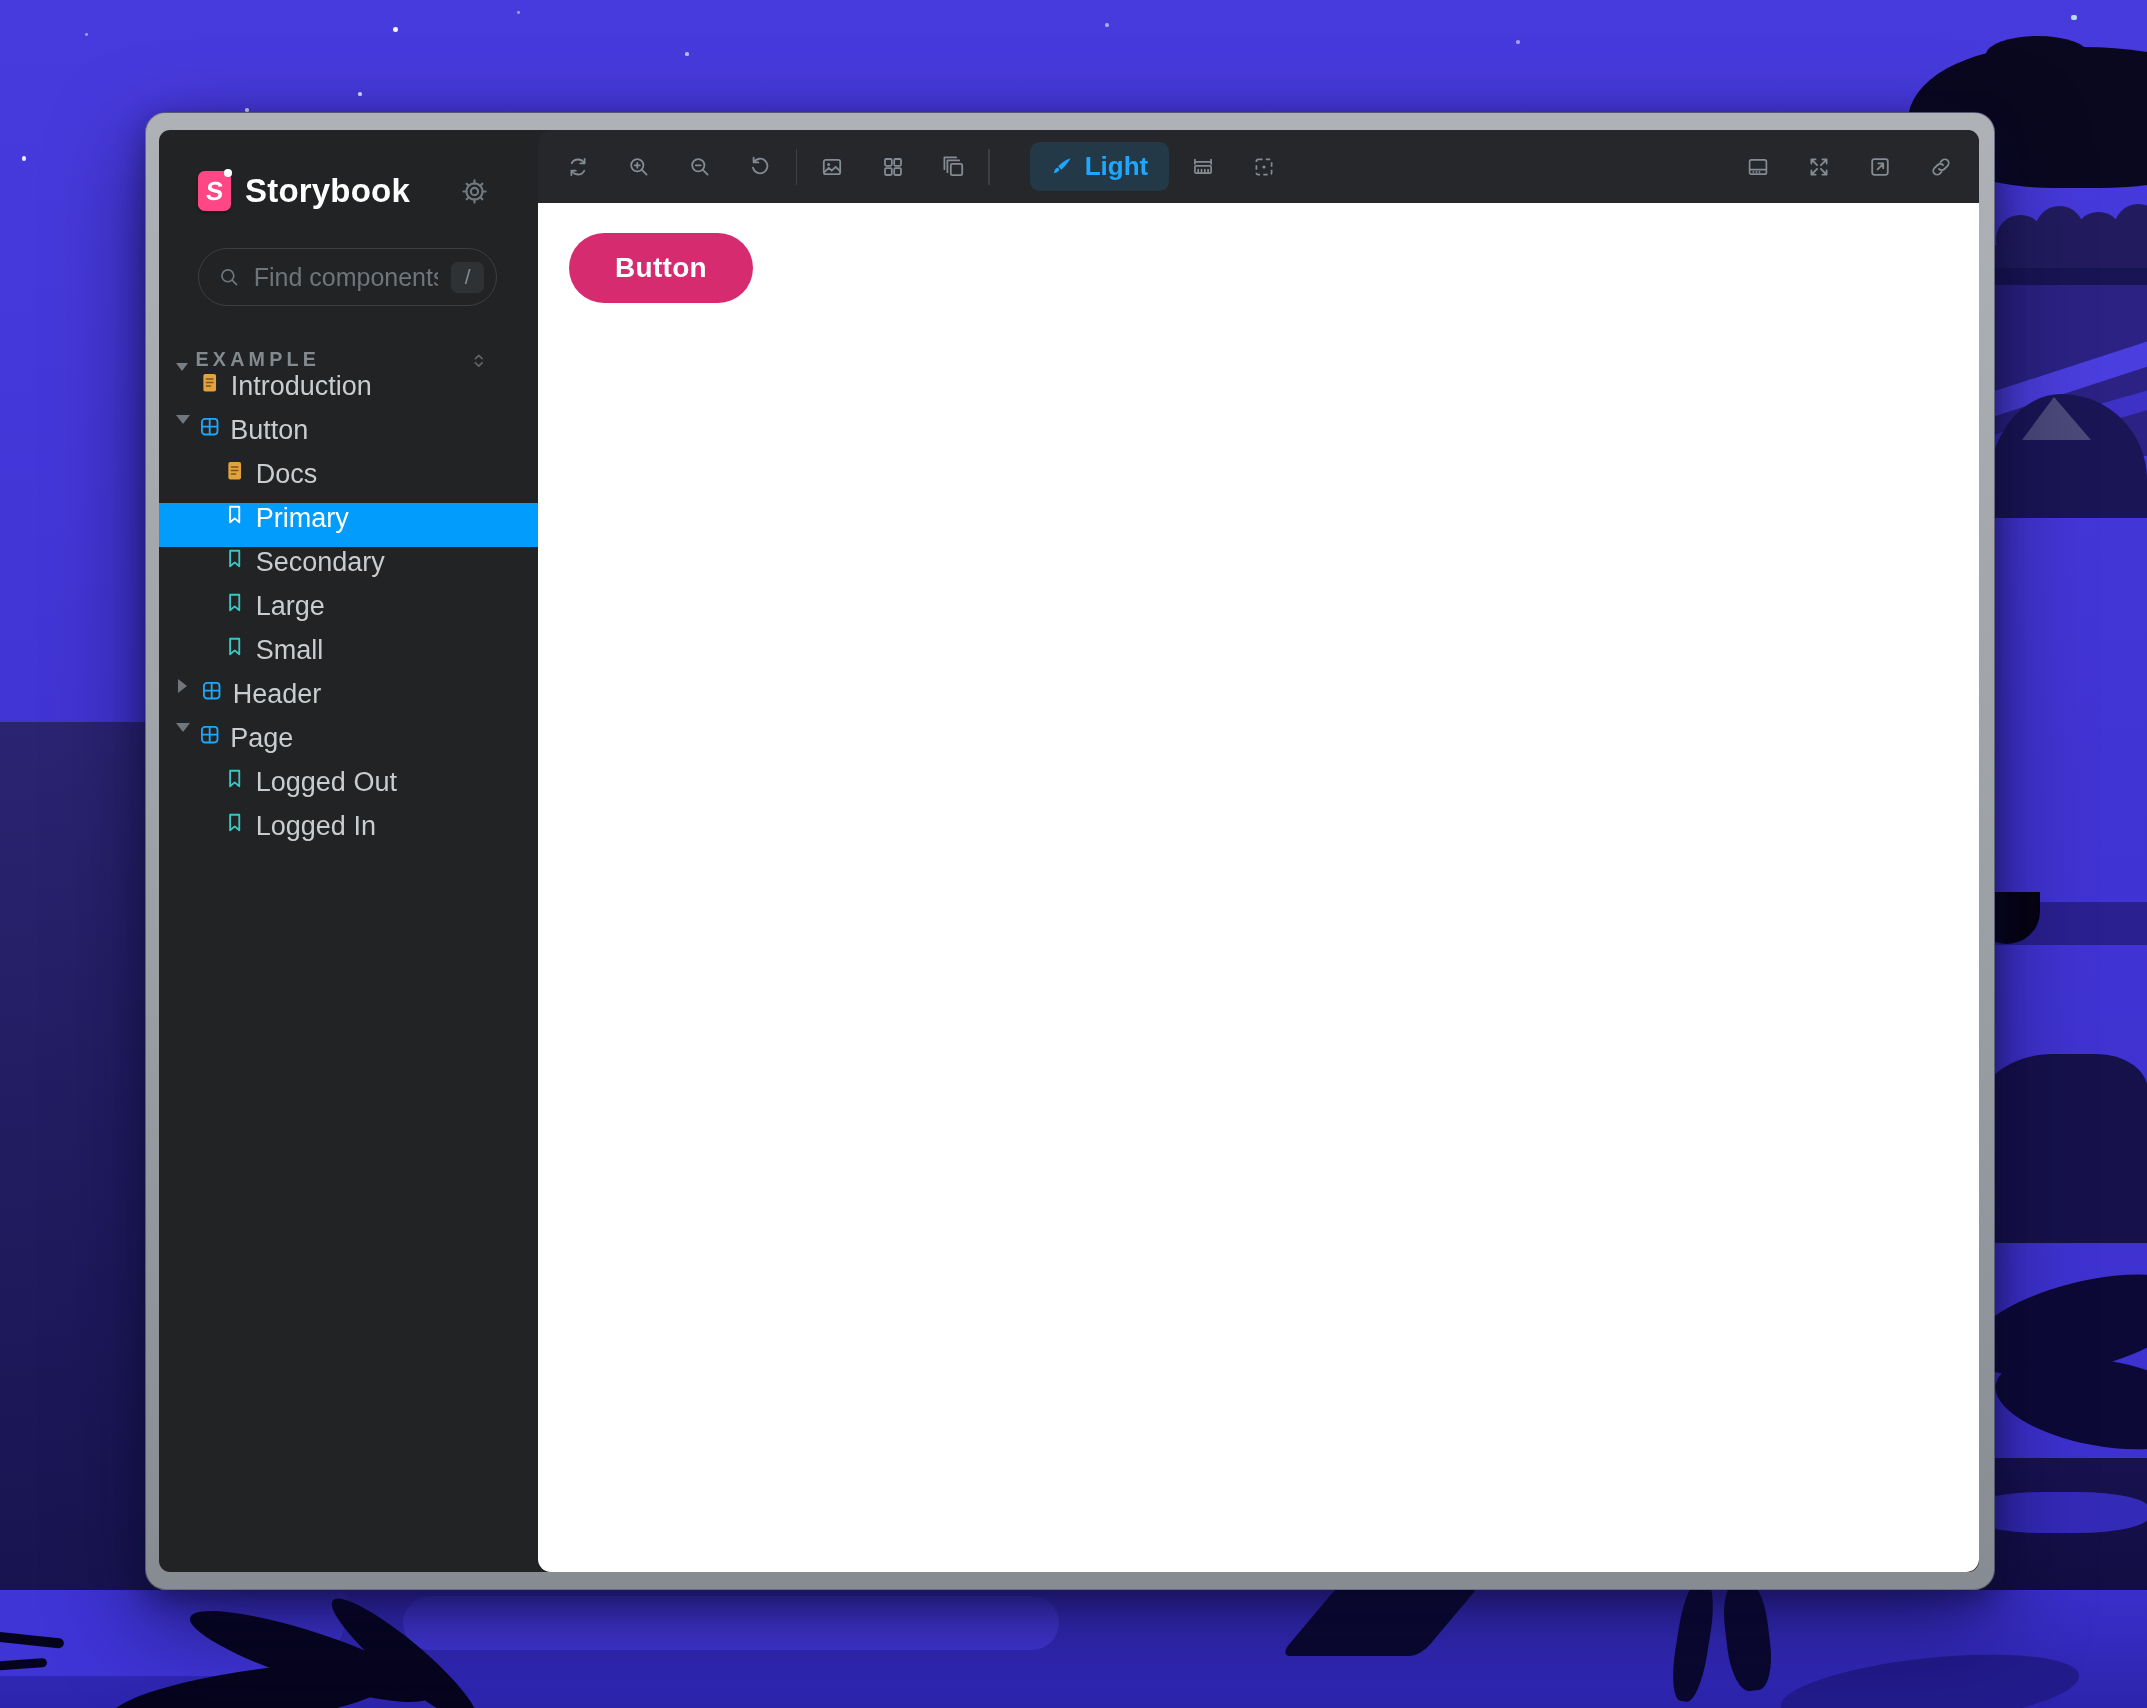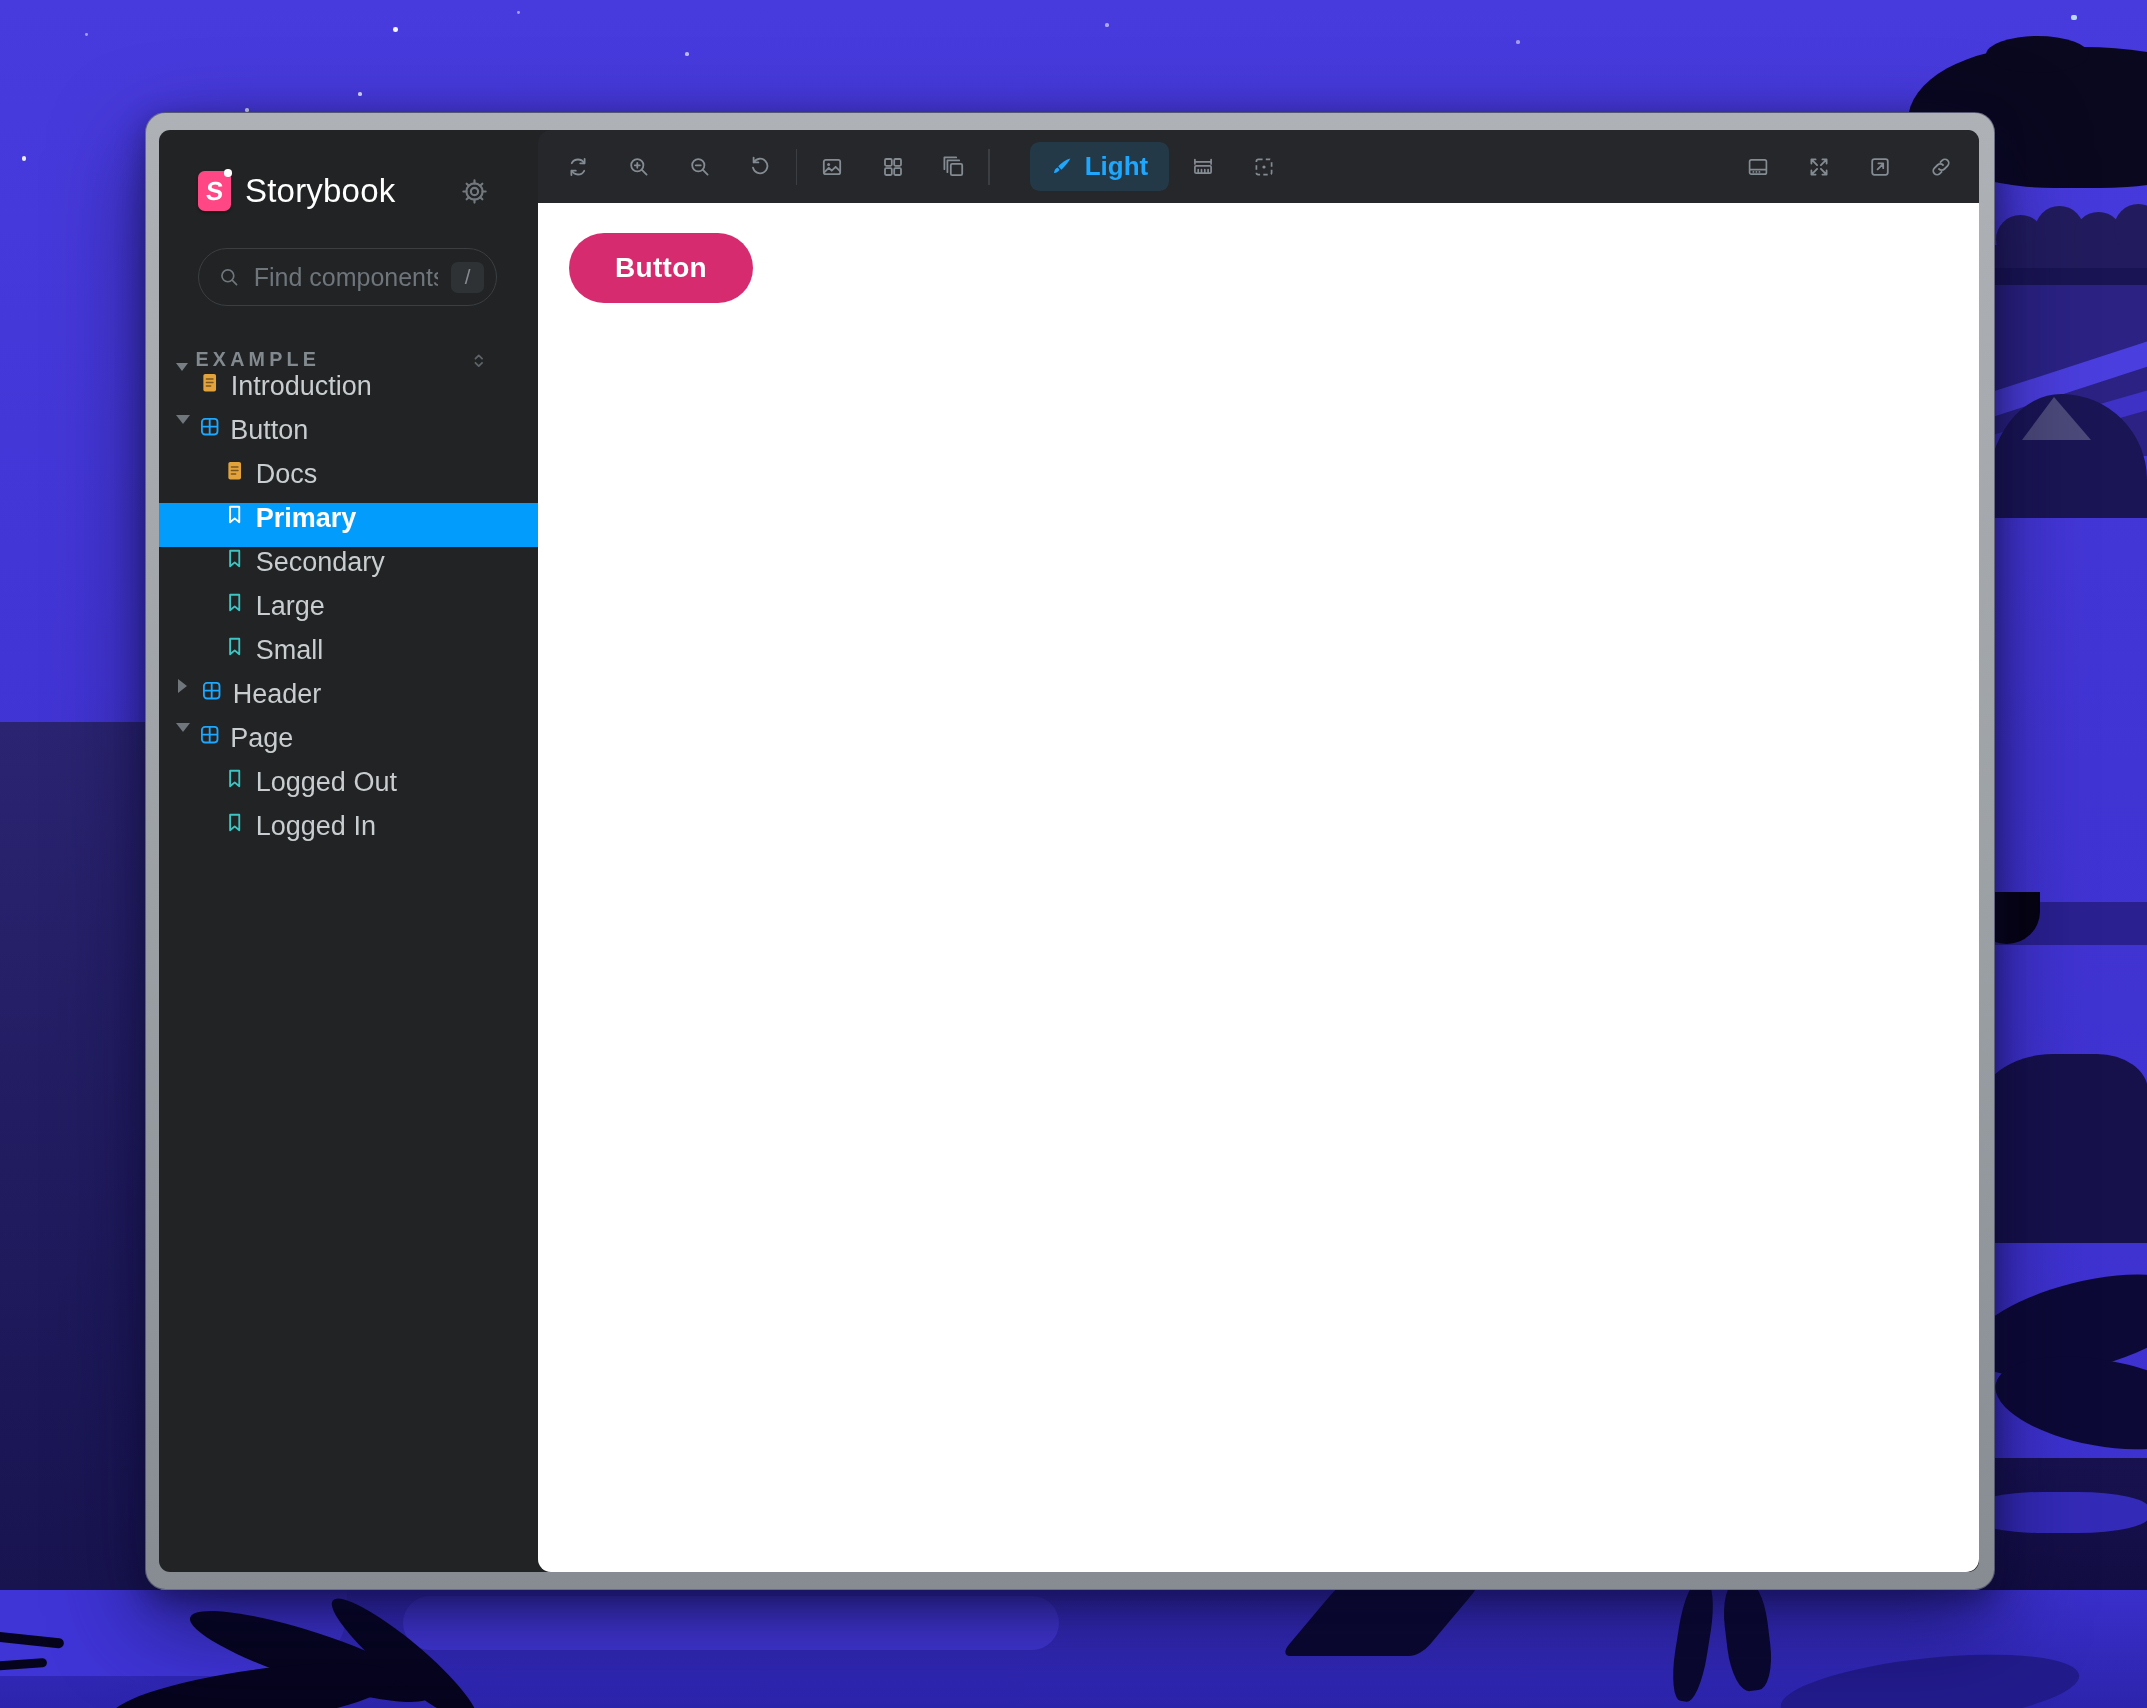--- a/index.html
+++ b/index.html
@@ -58,42 +58,42 @@
     border:1.9px solid rgba(26,23,70,.45);
     box-shadow:0 32px 89px rgba(10,8,45,.6),0 9.4px 28px rgba(10,8,45,.45);}
   .win-inner{position:absolute;left:13px;top:17px;right:15px;bottom:17px;background:#212324;border-radius:11.2px;display:flex;overflow:hidden;}
 
   
   .sidebar{width:379px;flex:none;display:flex;flex-direction:column;color:#C9CDD0;}
   .sb-header{display:flex;align-items:center;padding:41px 49px 0 39px;}
   .logo-mark{width:33px;height:40px;background:#FF4785;border-radius:6.6px;position:relative;display:flex;align-items:center;justify-content:center;flex:none;box-shadow:0 1.9px 2.8px rgba(0,0,0,.3);}
   .logo-mark::after{content:'';position:absolute;top:-1.9px;right:-0.9px;width:7.5px;height:7.5px;border-radius:50%;background:#fff;}
   .logo-s{color:#fff;font-weight:800;font-size:26px;transform:skewX(-5deg);line-height:1;}
-  .logo-text{margin-left:14px;font-size:33px;font-weight:400;color:#fff;letter-spacing:0.2px;}
+  .logo-text{margin-left:14px;font-size:33px;font-weight:700;color:#fff;letter-spacing:0.2px;}
   .gear{margin-left:auto;width:29px;height:29px;color:#72797E;cursor:pointer;}
   .search{margin:37px 41px 0 39px;height:58px;border:1.9px solid #3B3F42;border-radius:32px;display:flex;align-items:center;padding:0 12px 0 19px;gap:11.2px;box-sizing:border-box;}
   .search svg{width:22.5px;height:22.5px;color:#6F767B;flex:none;}
   .search input{flex:1;min-width:0;background:transparent;border:none;outline:none;color:#C9CDD0;font-size:25px;font-family:"Liberation Sans",sans-serif;}
   .search input::placeholder{color:#6E757B;}
   .slash{width:33px;height:31px;background:#2F3234;border-radius:6.6px;color:#858C91;font-size:20.6px;display:flex;align-items:center;justify-content:center;flex:none;}
   .tree{margin-top:28px;font-size:27px;}
   .sec-row{height:37px;display:flex;align-items:flex-end;padding-left:17px;cursor:pointer;}
   .sec-label{margin-left:7.5px;font-size:19.7px;font-weight:700;letter-spacing:4.2px;color:#828A8F;}
   .updown{margin-left:auto;margin-right:49px;width:21.5px;height:21.5px;color:#5D6368;}
   .row{height:44px;display:flex;cursor:pointer;color:#C9CDD0;}
   .row.d1{padding-left:39px;}
   .row.d1c{padding-left:17px;}
   .row.d2{padding-left:64px;}
   .caret{width:0;height:0;flex:none;}
   .caret.down{border-left:7.5px solid transparent;border-right:7.5px solid transparent;border-top:9.4px solid #6F767C;margin-right:7.5px;}
   .caret.right{border-top:7.5px solid transparent;border-bottom:7.5px solid transparent;border-left:9.4px solid #6F767C;margin-right:13px;margin-left:1.9px;}
   .sec-caret{border-left:6.6px solid transparent;border-right:6.6px solid transparent;border-top:8.4px solid #787F84;}
   .t-ic{width:23.4px;height:23.4px;margin-right:9.4px;flex:none;}
   .ic-doc{color:#E3A33C;} .ic-comp{color:#1EA7FD;} .ic-story{color:#3DC5C3;}
-  .row.selected{background:#029CFD;color:#fff;font-weight:700;}
+  .row.selected{background:#029CFD;color:#fff;font-weight:400;}
   .row.selected .ic-story{color:#fff;}
   .lbl{white-space:nowrap;}
 
   
   .preview{flex:1;display:flex;flex-direction:column;background:#25272A;border-radius:13px;overflow:hidden;}
   .toolbar{height:73px;flex:none;display:flex;align-items:center;padding:0 26px 0 28px;color:#848C93;}
   .tb-group{display:flex;align-items:center;gap:37px;}
   .tb-icon{width:24px;height:24px;cursor:pointer;color:#848C93;flex:none;}
   .tb-div{width:1.9px;height:36px;background:#3B3F43;margin:0 22.5px;flex:none;}
   .theme-pill{margin-left:17px;height:49px;padding:0 20.6px;border:none;border-radius:9.4px;background:rgba(30,167,253,.14);

